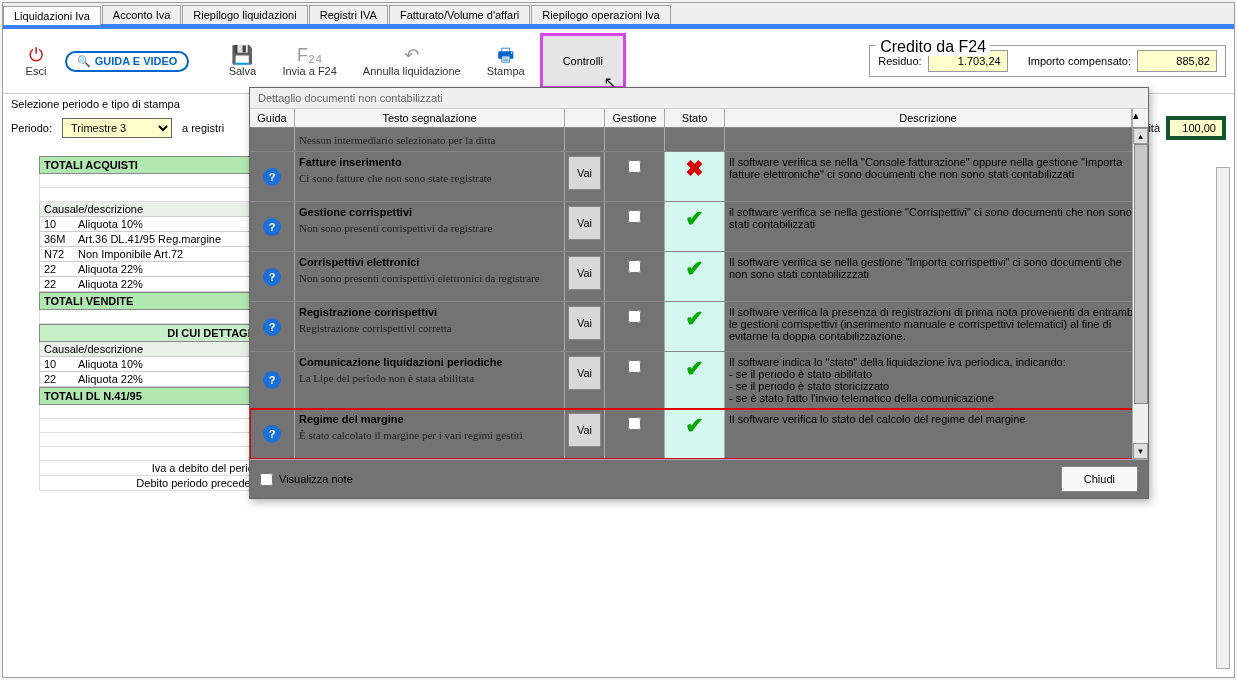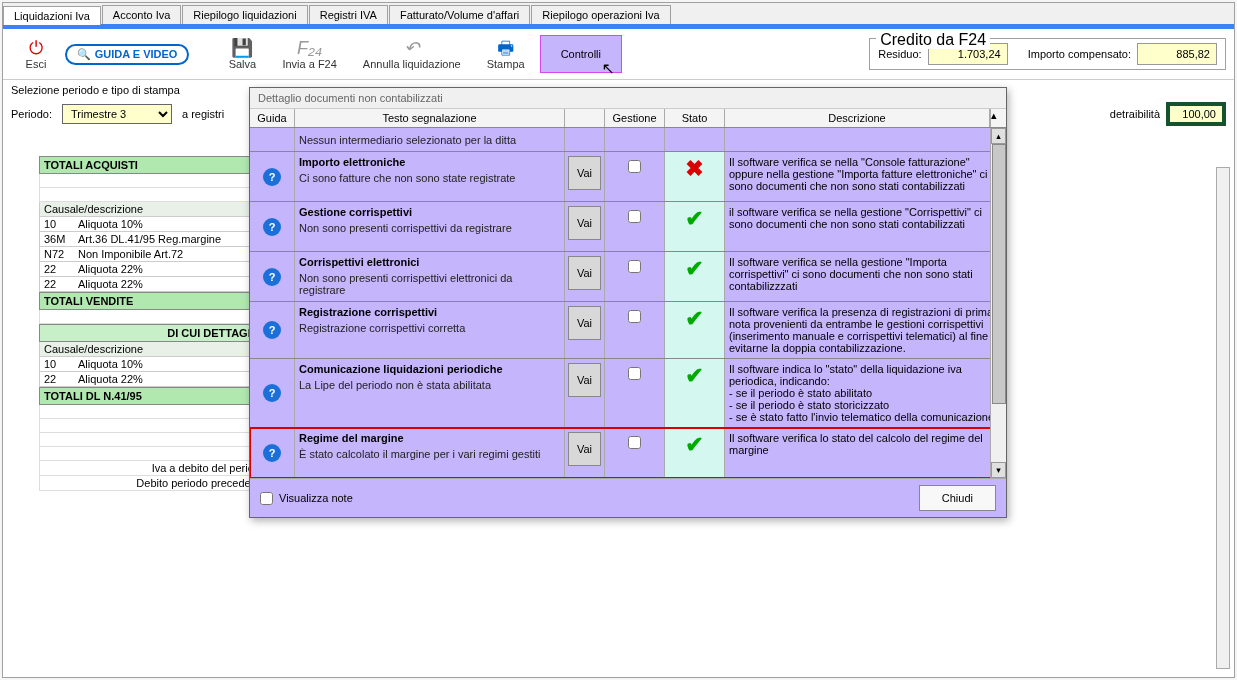--- a/index.html
+++ b/index.html
@@ -10,23 +10,23 @@
 .tabs { display: flex; border-bottom: 5px solid #3b82f6; background: #f0f0f0; padding-top: 2px; }
 .tab { padding: 3px 10px; border: 1px solid #a0a0a0; border-bottom: none; background: #f0f0f0; margin-right: 1px; cursor: pointer; }
 .tab.active { background: #fff; position: relative; top: 1px; }
 
 .toolbar { display: flex; align-items: center; padding: 4px 8px; gap: 4px; border-bottom: 1px solid #ccc; }
 .tbtn { display: flex; flex-direction: column; align-items: center; justify-content: center; padding: 4px 10px; background: transparent; border: 1px solid transparent; cursor: pointer; min-width: 50px; }
 .tbtn .ico { font-size: 18px; line-height: 20px; }
 .tbtn .lbl { font-size: 11px; color: #333; }
 .tbtn.red .ico { color: #d00; }
 .tbtn.blue .ico { color: #0066cc; }
-.tbtn.gray .ico { color: #999; font-style: italic; }
+.tbtn.gray .ico { color: #999; }
 .guida-video { border: 2px solid #0066cc; border-radius: 12px; padding: 2px 10px; color: #0066cc; font-weight: bold; display: flex; align-items: center; gap: 4px; cursor: pointer; }
-.controlli-btn { background: #c4b5fd; border: 1px solid #d946ef; padding: 11px 20px; cursor: pointer; font-size: 12px; position: relative; }
+.controlli-btn { background: #e5e5e5; border: 3px solid #d946ef; padding: 18px 20px; cursor: pointer; font-size: 12px; position: relative; }
 .cursor-ptr { position: absolute; right: 6px; bottom: -6px; font-size: 16px; }
 
 .credito-box { margin-left: auto; border: 1px solid #a0a0a0; padding: 4px 8px; display: flex; flex-direction: column; gap: 4px; position: relative; }
 .credito-box .legend { position: absolute; top: -8px; left: 6px; background: #fff; padding: 0 4px; font-size: 16px; }
 .credito-row { display: flex; align-items: center; gap: 6px; }
 .credito-row .val { background: #ffffcc; border: 1px solid #999; padding: 4px 6px; width: 80px; text-align: right; }
 
 .sel-row { padding: 4px 8px 2px; display: flex; align-items: center; gap: 10px; }
 .periodo-sel { background: #ffffcc; border: 1px solid #666; padding: 2px 4px; width: 110px; }
 .detr-box { margin-left: auto; display: flex; align-items: center; gap: 6px; }
@@ -38,40 +38,40 @@
 .bg-grid .hdr.green2 { background: #c8f0c8; }
 .bg-grid .hdr.right { text-align: right; }
 .bg-grid .row { display: flex; border: 1px solid #ccc; border-top: none; padding: 1px 4px; }
 .bg-grid .row .c1 { width: 34px; }
 .bg-grid .row .c2 { flex: 1; }
 .bg-grid .sub { background: #e8f0e8; font-weight: normal; padding: 1px 4px; border: 1px solid #ccc; border-top:none; }
 .bg-grid .blank { height: 14px; border: 1px solid #ddd; border-top: none; }
 .bg-grid .lbl-row { text-align: right; padding: 1px 4px; border: 1px solid #ddd; border-top: none; }
 
 
-.dialog { position: absolute; left: 246px; top: 84px; width: 758px; background: #c4b5fd; border: 1px solid #666; box-shadow: 2px 3px 8px rgba(0,0,0,0.3); }
+.dialog { position: absolute; left: 246px; top: 84px; width: 900px; background: #737373; border: 1px solid #666; box-shadow: 2px 3px 8px rgba(0,0,0,0.3); }
 .dlg-title { padding: 4px 8px; background: #f0f0f0; color: #666; border-bottom: 1px solid #ccc; }
 .dlg-head { display: flex; border-bottom: 1px solid #888; background: #f4f4f4; }
 .dlg-head .col { padding: 3px 4px; border-right: 1px solid #aaa; text-align: center; }
 .col-guida { width: 45px; }
 .col-testo { width: 270px; }
 .col-vai { width: 40px; }
 .col-escl { width: 60px; }
 .col-stato { width: 60px; }
 .col-desc { flex: 1; }
 .col-scroll { width: 16px; border-left: 1px solid #aaa; }
 
 .dlg-body { max-height: 500px; overflow: hidden; position: relative; }
 .dlg-row { display: flex; border-bottom: 1px solid #888; min-height: 50px; }
 .dlg-row .col { border-right: 1px solid #aaa; padding: 4px; }
 .dlg-row .col-guida { display: flex; align-items: center; justify-content: center; }
 .help-ico { width: 18px; height: 18px; border-radius: 50%; background: #1a6fd8; color: #fff; display: flex; align-items: center; justify-content: center; font-weight: bold; cursor: pointer; }
 .dlg-row .col-testo { display: flex; flex-direction: column; gap: 4px; }
 .dlg-row .title { font-weight: bold; }
-.dlg-row .sub { font-weight: normal; color: #222; }
+.dlg-row .sub { font-weight: normal; color: #222; font-family: Liberation Serif, serif; }
 .vai-btn { background: #d8d8d8; border: 1px solid #888; padding: 10px 8px; cursor: pointer; }
 .dlg-row .col-vai { display: flex; align-items: flex-start; justify-content: center; }
 .dlg-row .col-escl { display: flex; align-items: flex-start; justify-content: center; padding-top: 8px; }
 .dlg-row .col-stato { display: flex; align-items: flex-start; justify-content: center; padding-top: 4px; background: #d4f8f0; }
 .stato-ok { color: #0a0; font-size: 22px; font-weight: bold; }
 .stato-bad { color: #d00; font-size: 22px; font-weight: bold; }
 .dlg-row .col-desc { }
 .dlg-row.highlight { outline: 2px solid #d00; outline-offset: -1px; }
 
 .dlg-row.first .col-testo { justify-content: center; }
@@ -237,21 +237,21 @@
         <div class="col col-escl"></div>
         <div class="col col-stato"></div>
         <div class="col col-desc"></div>
       </div>
 
       <div class="dlg-row">
           <div class="col col-guida">
             <div class="help-ico">?</div>
           </div>
           <div class="col col-testo">
-            <span class="title">Importo elettroniche</span>
+            <span class="title">Fatture inserimento</span>
             <span class="sub">Ci sono fatture che non sono state registrate</span>
           </div>
           <div class="col col-vai">
             <button class="vai-btn">Vai</button>
           </div>
           <div class="col col-escl">
             <input type="checkbox" style="">
           </div>
           <div class="col col-stato">
             <span class="stato-bad">✖</span>

